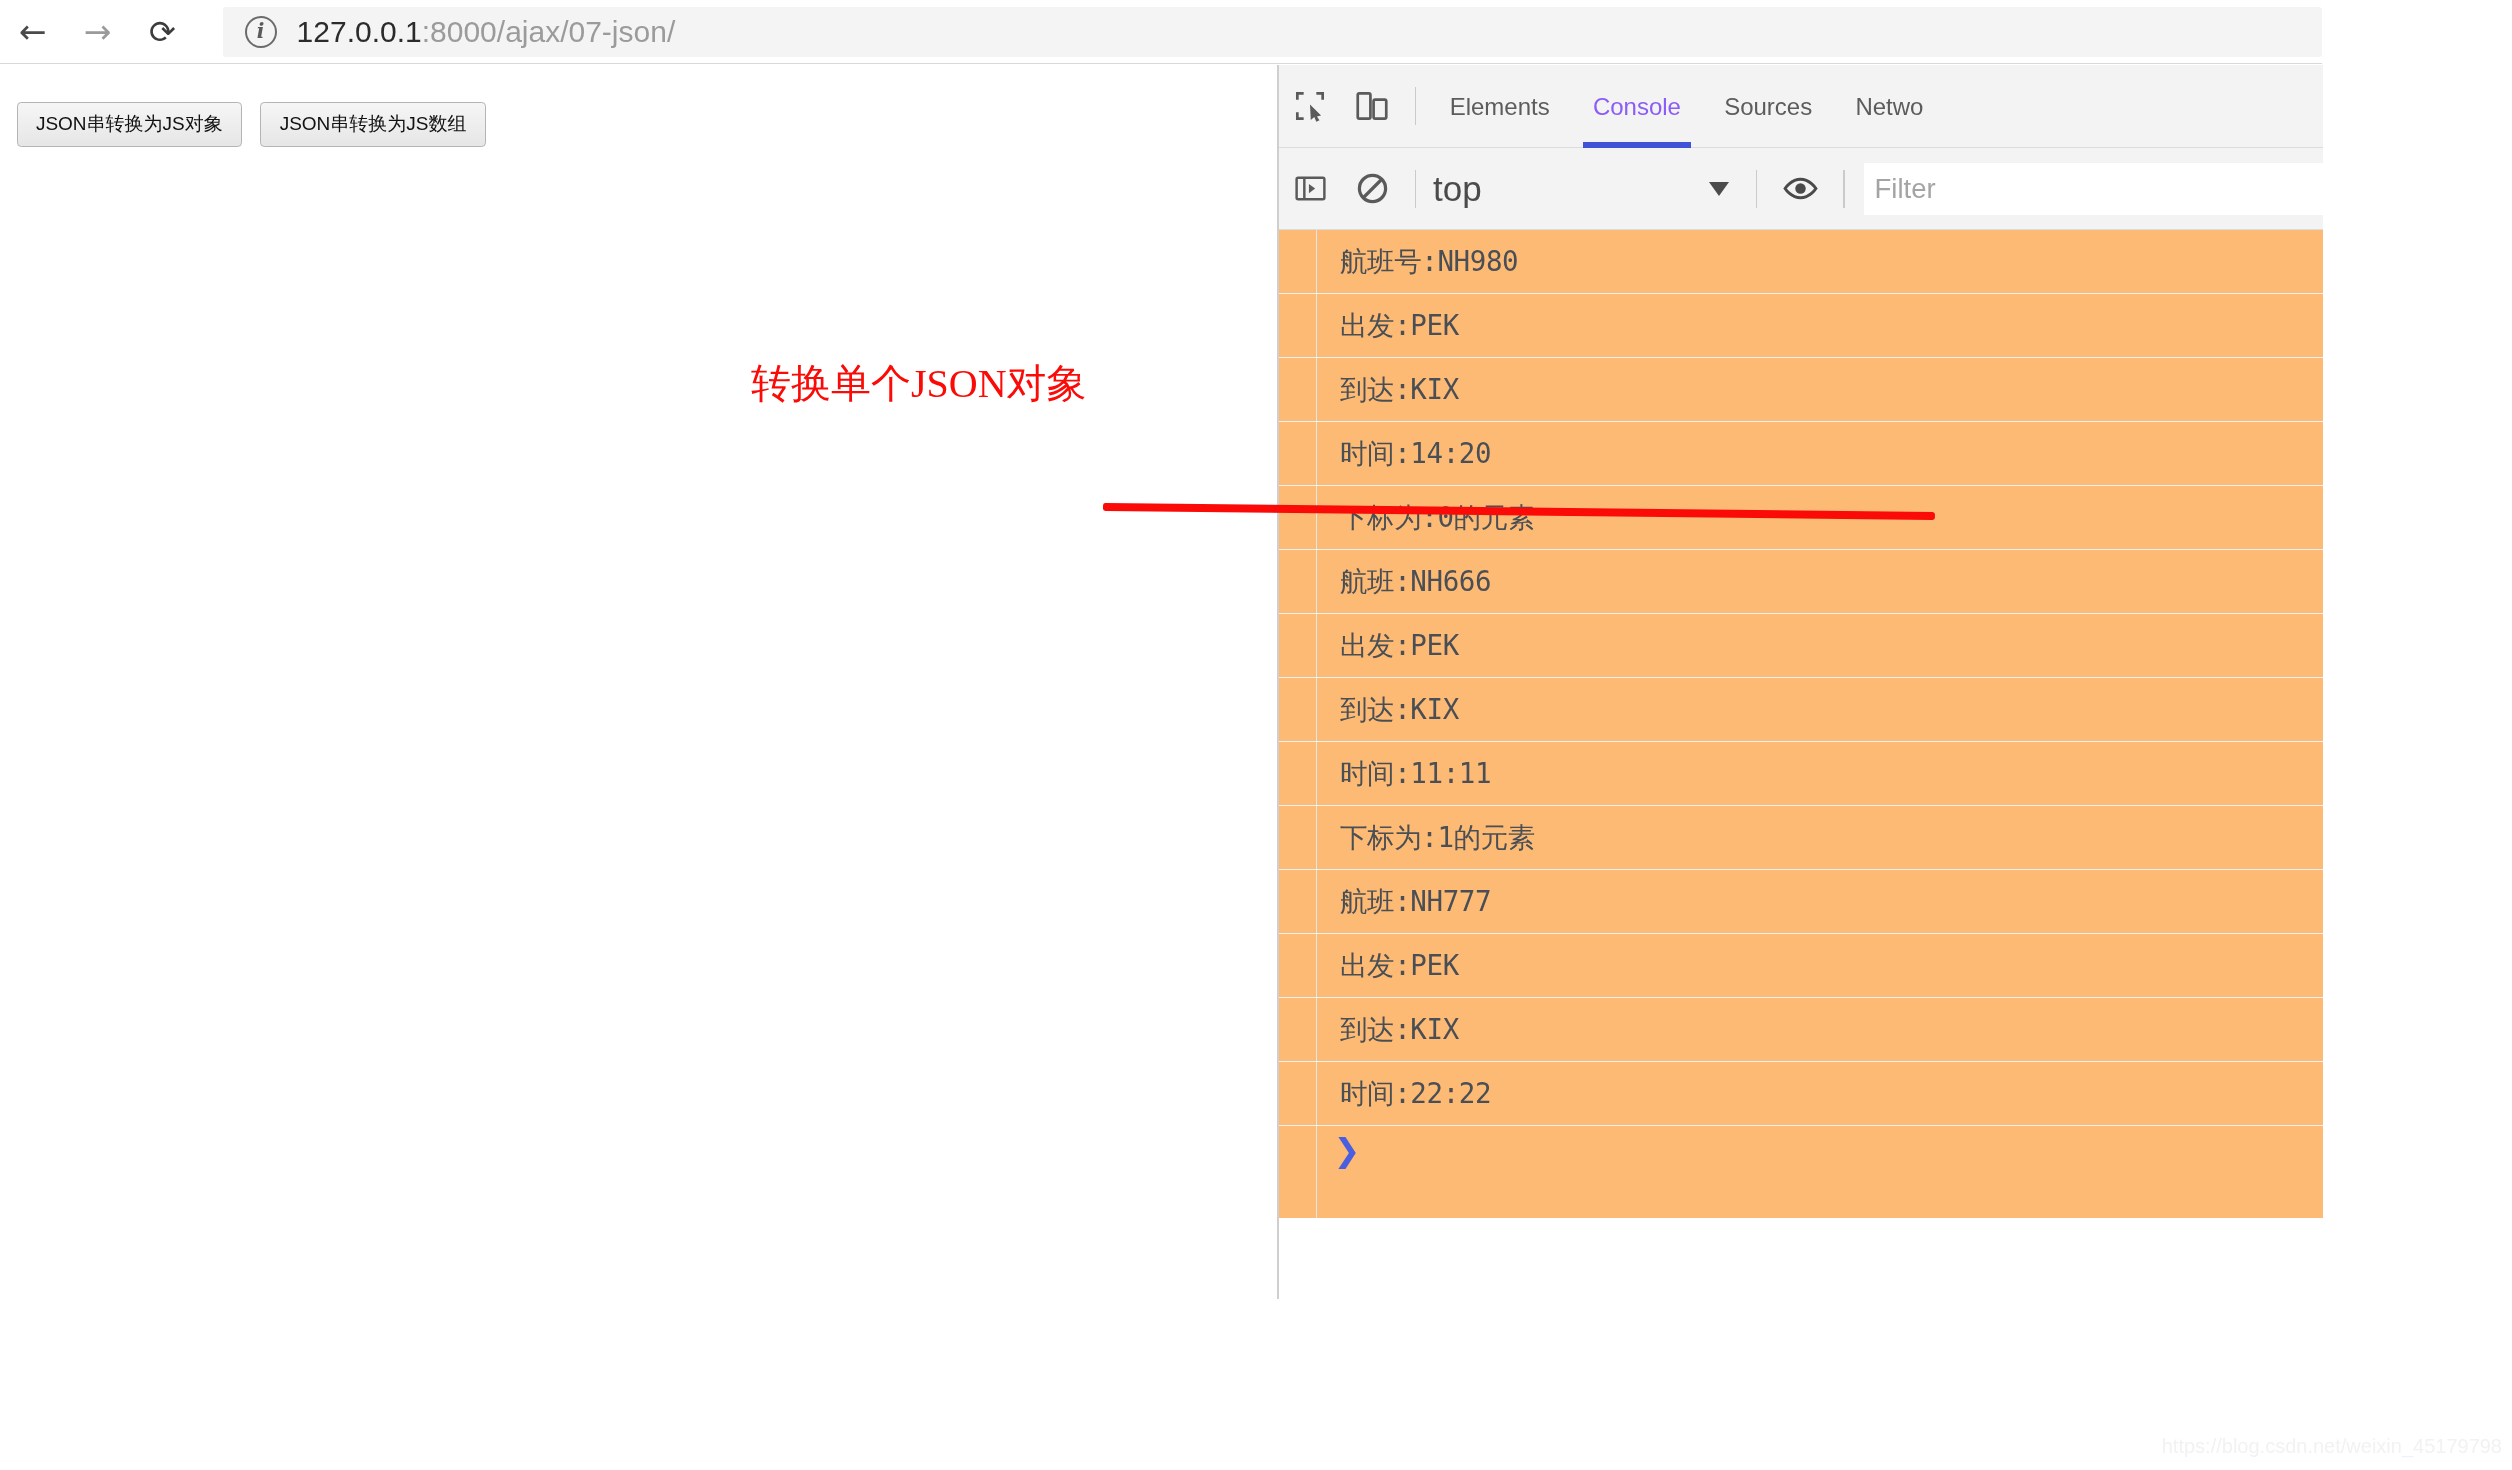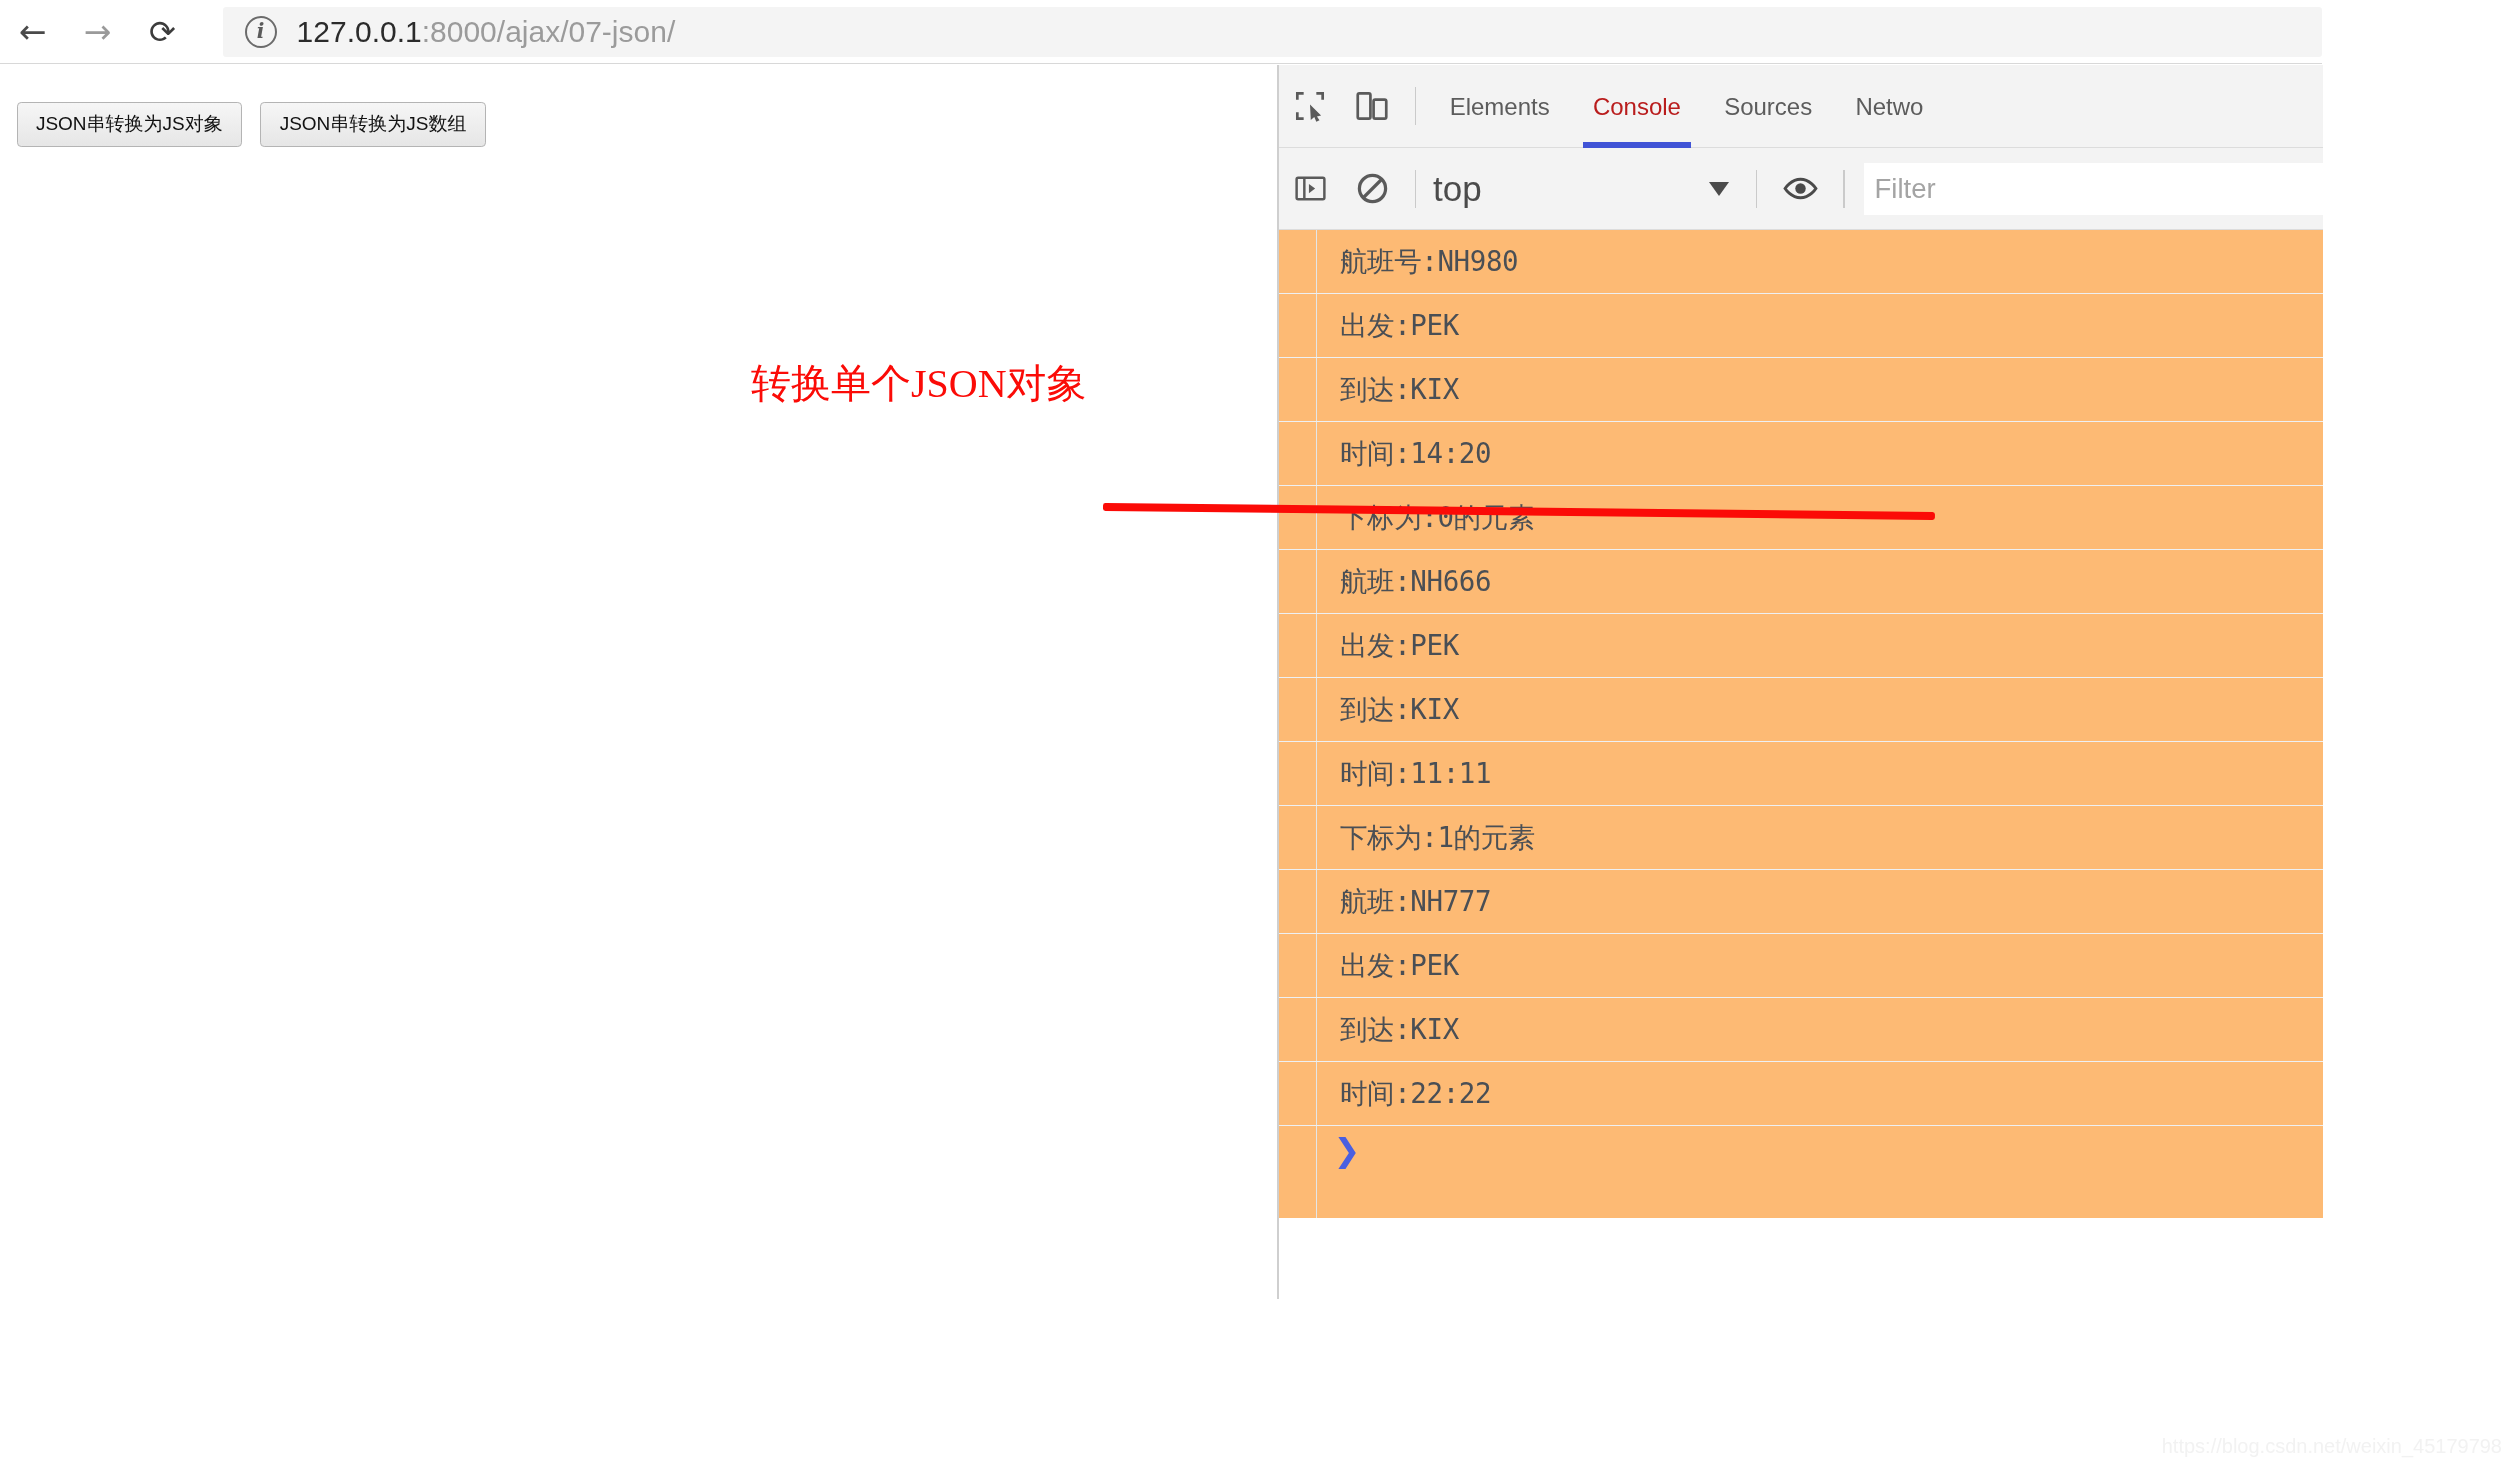--- a/index.html
+++ b/index.html
@@ -173,21 +173,21 @@
     font-size: 24px;
     color: #5c5c5c;
     padding: 0 21.6px;
     height: 83px;
     line-height: 83px;
     position: relative;
     white-space: nowrap;
     flex: 0 0 auto;
     cursor: pointer;
   }
-  .dt-tab.active { color: #b91c1c; }
+  .dt-tab.active { color: #8b5cf6; }
   .dt-tab.active::after {
     content: "";
     position: absolute;
     left: 11.7px; right: 11.7px;
     bottom: 0;
     height: 5.8px;
     background: #4053d6;
   }
 
   #devtools-filterbar {

